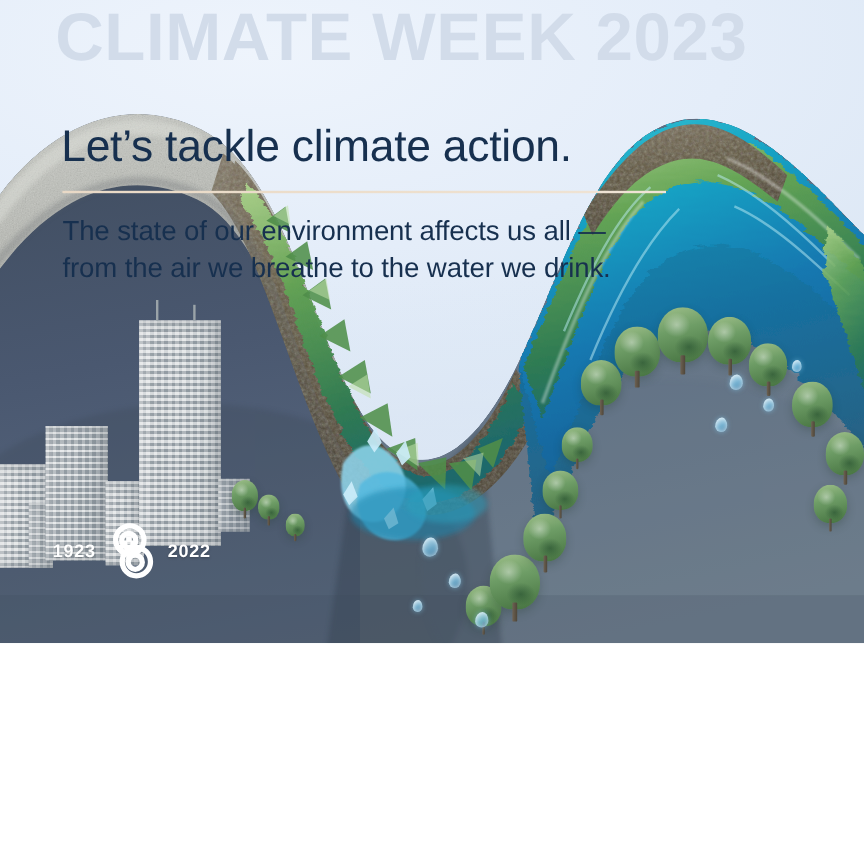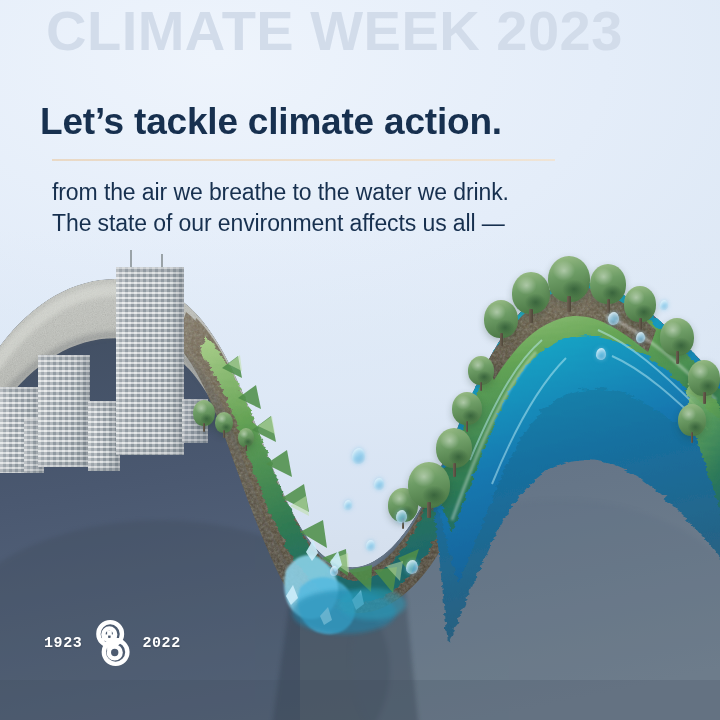--- a/index.html
+++ b/index.html
@@ -3,21 +3,21 @@
 <meta charset="utf-8">
 <style>
   html, body {
     margin: 0;
     padding: 0;
     background: #ffffff;
   }
   #poster {
     position: relative;
     width: 720px;
-    height: 720px;
+    height: 536px;
     overflow: hidden;
     background: linear-gradient(170deg, #e9f1fb 0%, #e3ecf7 35%, #dde7f3 60%, #d6e1ee 100%);
     font-family: "Liberation Sans", sans-serif;
     user-select: none;
   }
 
   
   .sky {
     position: absolute;
     inset: 0;
@@ -37,24 +37,24 @@
     top: 2px;
     font-size: 56px;
     font-weight: 700;
     letter-spacing: 0.5px;
     line-height: 1.05;
     color: #d2dcea;
     white-space: nowrap;
   }
   .headline {
     position: absolute;
-    left: 40px;
+    left: 51px;
     top: 100px;
     font-size: 37px;
-    font-weight: 700;
+    font-weight: 400;
     line-height: 1.18;
     color: #17304f;
     letter-spacing: -0.2px;
     white-space: nowrap;
   }
   .rule {
     position: absolute;
     left: 52px;
     top: 159px;
     width: 503px;
@@ -146,21 +146,20 @@
 
   
   .logo {
     position: absolute;
     left: 44px;
     bottom: 48px;
     display: flex;
     align-items: center;
     gap: 1px;
     color: #ffffff;
-    font-family: Liberation Mono, monospace;
   }
   .logo .year {
     font-size: 15px;
     font-weight: 700;
     letter-spacing: 0.6px;
     color: #ffffff;
     text-shadow: 0 1px 2px rgba(0,0,0,.25);
   }
   .logo-mark { width: 58px; height: 58px; display: block; }
   .logo-mark path, .logo-mark circle, .logo-mark rect { vector-effect: non-scaling-stroke; }
@@ -419,22 +418,22 @@
     <div class="drop" style="left:596px; top:348px; width:10px; height:12px;"></div>
   </div>
 
   <div class="watermark-title">CLIMATE WEEK 2023</div>
 
   <div class="headline">Let’s tackle climate action.</div>
 
   <div class="rule"></div>
 
   <div class="subhead">
+    <div>The state of our environment affects us all —</div>
     <div>from the air we breathe to the water we drink.</div>
-    <div>The state of our environment affects us all —</div>
   </div>
 
   <div class="logo">
     <span class="year">1923</span>
 
     <svg class="logo-mark" viewBox="0 0 64 64">
       <g fill="none" stroke="#ffffff" stroke-width="4.4" stroke-linecap="round">
 
         <path d="M 30,9 A 13,13 0 1 0 30,35 A 13,13 0 1 0 30,9 Z"></path>
         <path d="M 29,16 A 6.5,6.5 0 1 0 29,29 A 6.5,6.5 0 1 0 29,16 Z"></path>

